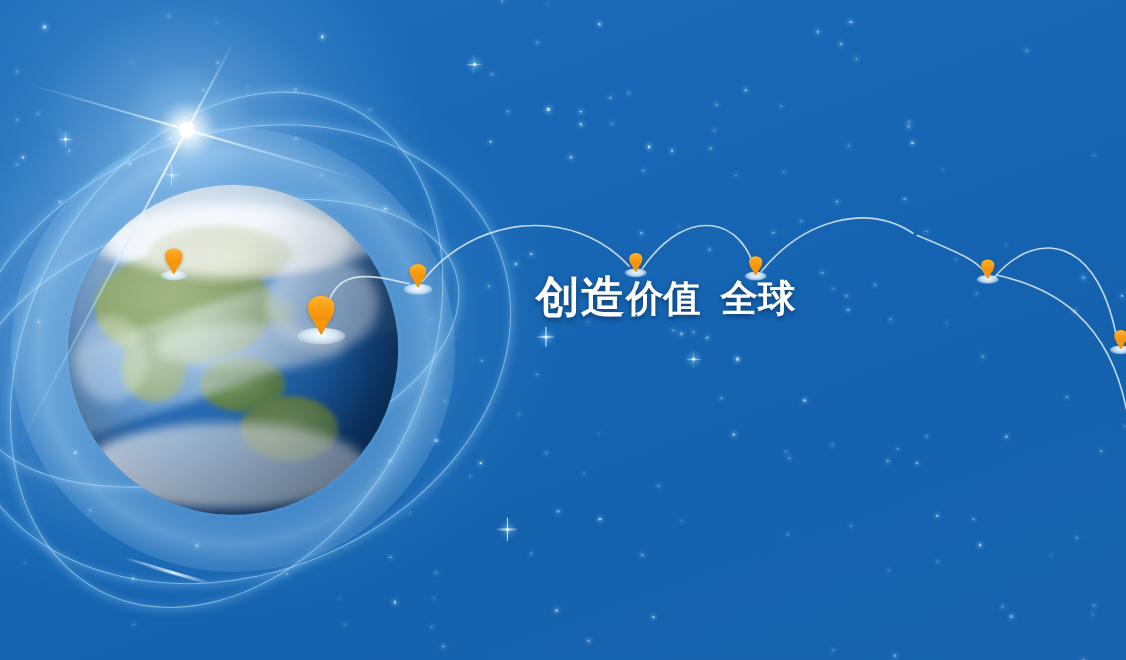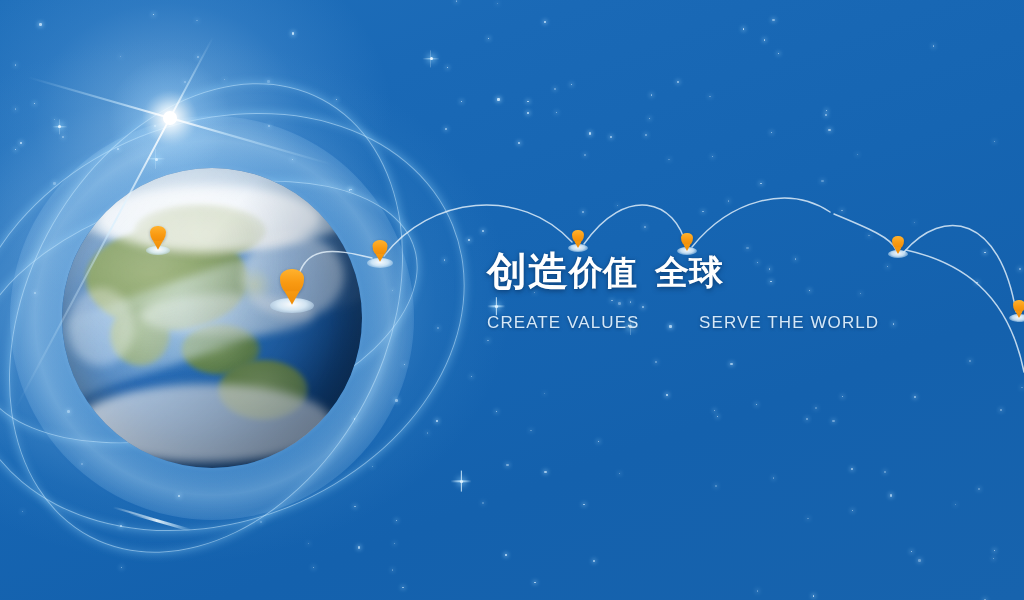--- a/index.html
+++ b/index.html
@@ -430,18 +430,14 @@
 
   <div id="headline">
     <div class="line1">
       <span class="cn-big">创造</span>
       <span class="cn-small">价值</span>
       <span class="gap"></span>
       <span class="cn-small">全球</span>
     </div>
   </div>
 
-  <div id="subline">
-    <span id="sub-left" class="en">CREATE VALUES</span>
-    <span class="en">SERVE THE WORLD</span>
-  </div>
 
 </div>
 
 </body></html>

